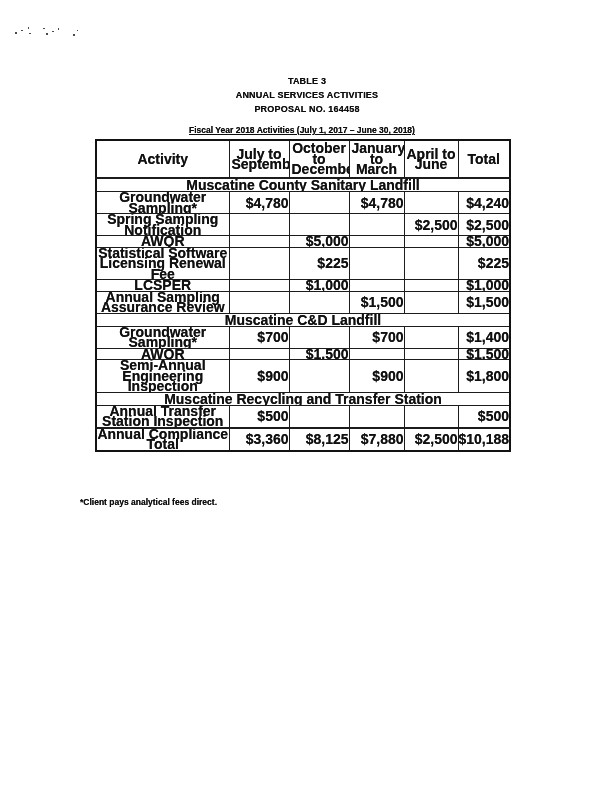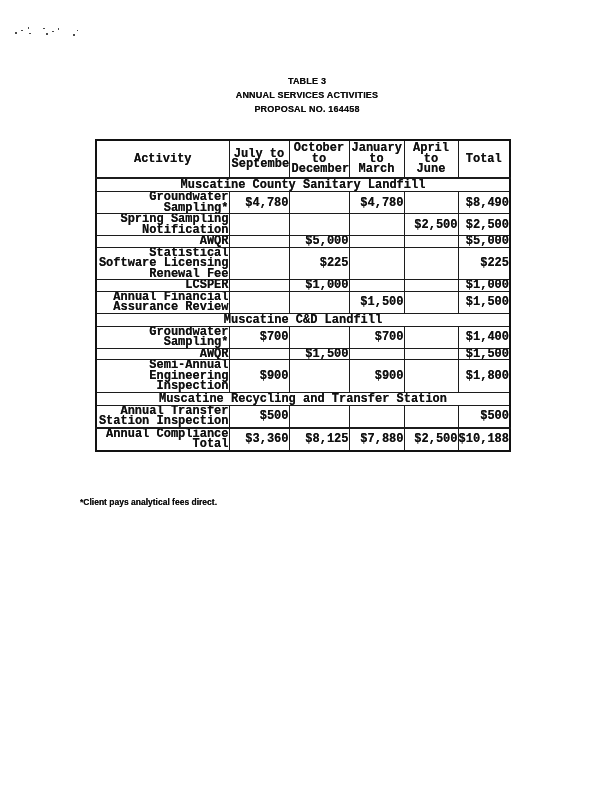--- a/index.html
+++ b/index.html
@@ -50,24 +50,23 @@
     text-underline-offset: 1px;
   }
   
   table.services {
     position: absolute;
     top: 139px;
     left: 95px;
     width: 414px;
     border-collapse: collapse;
     table-layout: fixed;
-    font-size: 12px;
+    font-size: 14px;
     font-weight: 700;
     color: #101010;
-    font-family: Liberation Mono, monospace;
   }
   table.services th,
   table.services td {
     border: 1.5px solid #1c1c1c;
     padding: 0;
     overflow: hidden;
   }
   table.services {
     border: 2.5px solid #121212;
   }
@@ -79,21 +78,21 @@
     padding: 2px 2px;
     border-bottom-width: 2px;
   }
   td.section-cell {
     height: 12px;
     text-align: center;
     padding: 2px 3px 1px 4px;
     line-height: 10px;
   }
   td.activity-cell {
-    text-align: right;
+    text-align: center;
     vertical-align: middle;
     padding: 5px 2px 5px 4px;
     line-height: 10.5px;
   }
   td.value-cell {
     text-align: right;
     vertical-align: middle;
     padding: 5px 1px;
     line-height: 10px;
   }
@@ -126,20 +125,21 @@
     <span class="noise-dot" style="left:73px;top:34px;width:2px;height:2px;"></span>
     <span class="noise-dot" style="left:77px;top:30px;width:1px;height:1px;"></span>
   </div>
 
   <div class="doc-title scan-text">
     <div>TABLE 3</div>
     <div>ANNUAL SERVICES ACTIVITIES</div>
     <div>PROPOSAL NO. 164458</div>
   </div>
 
+  <div class="table-caption scan-text">Fiscal Year 2018 Activities (July 1, 2017 – June 30, 2018)</div>
 
   <table class="services scan-text">
     <colgroup>
       <col style="width:133px">
       <col style="width:60px">
       <col style="width:60px">
       <col style="width:55px">
       <col style="width:54px">
       <col style="width:52px">
     </colgroup>
@@ -156,21 +156,21 @@
     <tbody>
         <tr>
           <td colspan="6" class="section-cell">Muscatine County Sanitary Landfill</td>
         </tr>
         <tr>
           <td class="activity-cell">Groundwater Sampling*</td>
           <td class="value-cell">$4,780</td>
           <td class="value-cell"></td>
           <td class="value-cell">$4,780</td>
           <td class="value-cell"></td>
-          <td class="value-cell">$8,490</td>
+          <td class="value-cell">$4,240</td>
         </tr>
         <tr>
           <td class="activity-cell">Spring Sampling Notification</td>
           <td class="value-cell"></td>
           <td class="value-cell"></td>
           <td class="value-cell"></td>
           <td class="value-cell">$2,500</td>
           <td class="value-cell">$2,500</td>
         </tr>
         <tr>
@@ -191,21 +191,21 @@
         </tr>
         <tr>
           <td class="activity-cell">LCSPER</td>
           <td class="value-cell"></td>
           <td class="value-cell">$1,000</td>
           <td class="value-cell"></td>
           <td class="value-cell"></td>
           <td class="value-cell">$1,000</td>
         </tr>
         <tr>
-          <td class="activity-cell">Annual Financial Assurance Review</td>
+          <td class="activity-cell">Annual Sampling Assurance Review</td>
           <td class="value-cell"></td>
           <td class="value-cell"></td>
           <td class="value-cell">$1,500</td>
           <td class="value-cell"></td>
           <td class="value-cell">$1,500</td>
         </tr>
         <tr>
           <td colspan="6" class="section-cell">Muscatine C&amp;D Landfill</td>
         </tr>
         <tr>

